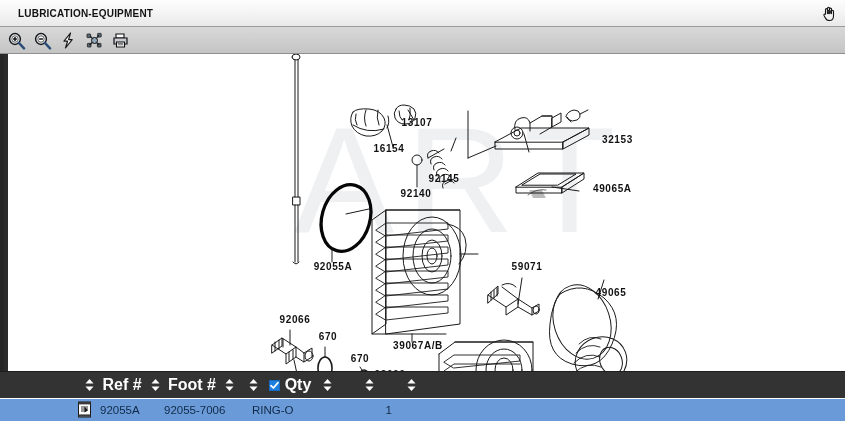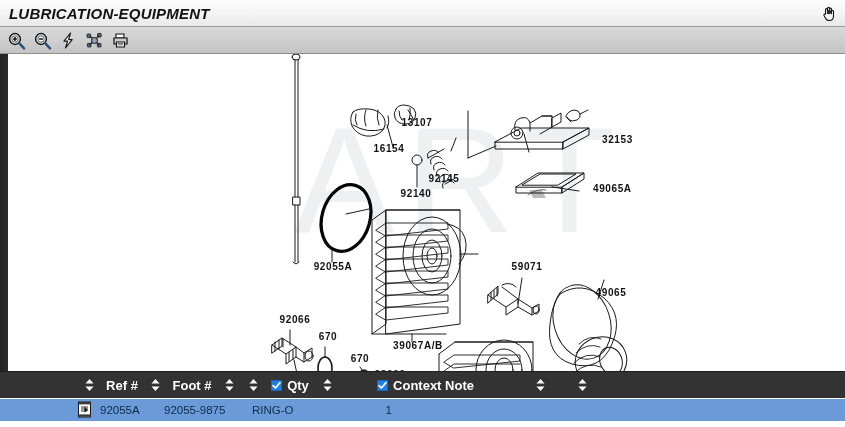--- a/index.html
+++ b/index.html
@@ -18,25 +18,24 @@
 
   
   .titlebar {
     position: absolute; left: 0; top: 0;
     width: 845px; height: 27px;
     background: linear-gradient(to bottom,#fdfdfd 0%, #f3f3f3 55%, #e9e9e9 100%);
     border-bottom: 1px solid #9a9a9a;
     display: flex; align-items: center;
   }
   .titlebar .title {
-    font-size: 15px; font-weight: bold; color: #121212;
+    font-size: 10px; font-weight: bold; color: #121212;
     letter-spacing: 0.2px;
-    padding-left: 9px;
+    padding-left: 18px;
     white-space: nowrap;
-    font-style: italic;
   }
   .titlebar .spacer { flex: 1 1 auto; }
   .hand-icon {
     margin-right: 8px;
     width: 18px; height: 18px;
     display: flex; align-items: center; justify-content: center;
   }
 
   
   .toolbar {
@@ -76,21 +75,21 @@
     width: 845px; height: 27px;
     background: #333333;
     border-top: 1px solid #1d1d1d;
     display: flex; align-items: center;
     color: #ffffff;
   }
   .th {
     height: 16px;
     display: flex; align-items: center;
     justify-content: center;
-    font-size: 13px; font-weight: bold;
+    font-size: 16px; font-weight: bold;
     white-space: nowrap;
     color: #ffffff;
     gap: 5px;
   }
   .sorter {
     width: 12px; height: 14px;
     display: inline-flex; align-items: center; justify-content: center;
     cursor: pointer;
     flex: 0 0 auto;
   }
@@ -467,28 +466,20 @@
     </div>
     <div class="th" style="width:26px">
       <span class="sorter">
         <svg width="9" height="12" viewBox="0 0 9 12">
             <path d="M4.5 0 L8.5 4.6 L0.5 4.6 Z" fill="#fff"></path>
             <path d="M4.5 12 L8.5 7.4 L0.5 7.4 Z" fill="#fff"></path>
           </svg>
       </span>
     </div>
 
-    <div class="th" style="width:171px">
-      <span class="chk">
-        <svg width="9" height="9" viewBox="0 0 9 9">
-            <path d="M1 4.6 L3.4 7 L8 1.6" stroke="#fff" stroke-width="1.7" fill="none" stroke-linecap="round" stroke-linejoin="round"></path>
-          </svg>
-      </span>
-      <span>Context Note</span>
-    </div>
     <div class="th" style="width:58px">
       <span class="sorter">
         <svg width="9" height="12" viewBox="0 0 9 12">
             <path d="M4.5 0 L8.5 4.6 L0.5 4.6 Z" fill="#fff"></path>
             <path d="M4.5 12 L8.5 7.4 L0.5 7.4 Z" fill="#fff"></path>
           </svg>
       </span>
     </div>
 
     <div class="th" style="width:26px">
@@ -510,21 +501,21 @@
         <svg width="15" height="17" viewBox="0 0 15 17">
           <rect x="1.5" y="1" width="12" height="15" fill="#ffffff" stroke="#1a1a1a" stroke-width="1"></rect>
           <rect x="1.5" y="1" width="12" height="2.4" fill="#3a3a3a"></rect>
           <rect x="1.5" y="13.4" width="12" height="2.4" fill="#3a3a3a"></rect>
           <path d="M4 6 h7 M4 8 h7 M4 10 h5" stroke="#1a1a1a" stroke-width="0.9"></path>
           <path d="M7.5 5.5 L11 9.5 L7.5 11.5" fill="#1a1a1a"></path>
         </svg>
       </span>
     </div>
     <div class="cell" style="width:64px">92055A</div>
-    <div class="cell" style="width:88px">92055-9875</div>
+    <div class="cell" style="width:88px">92055-7006</div>
     <div class="cell" style="width:104px">RING-O</div>
     <div class="cell" style="width:36px;justify-content:flex-end">1</div>
     <div class="cell" style="width:210px"></div>
     <div class="cell" style="width:120px"></div>
   </div>
 
   <div class="bottom-strip"></div>
 </div>
 
 </body></html>

